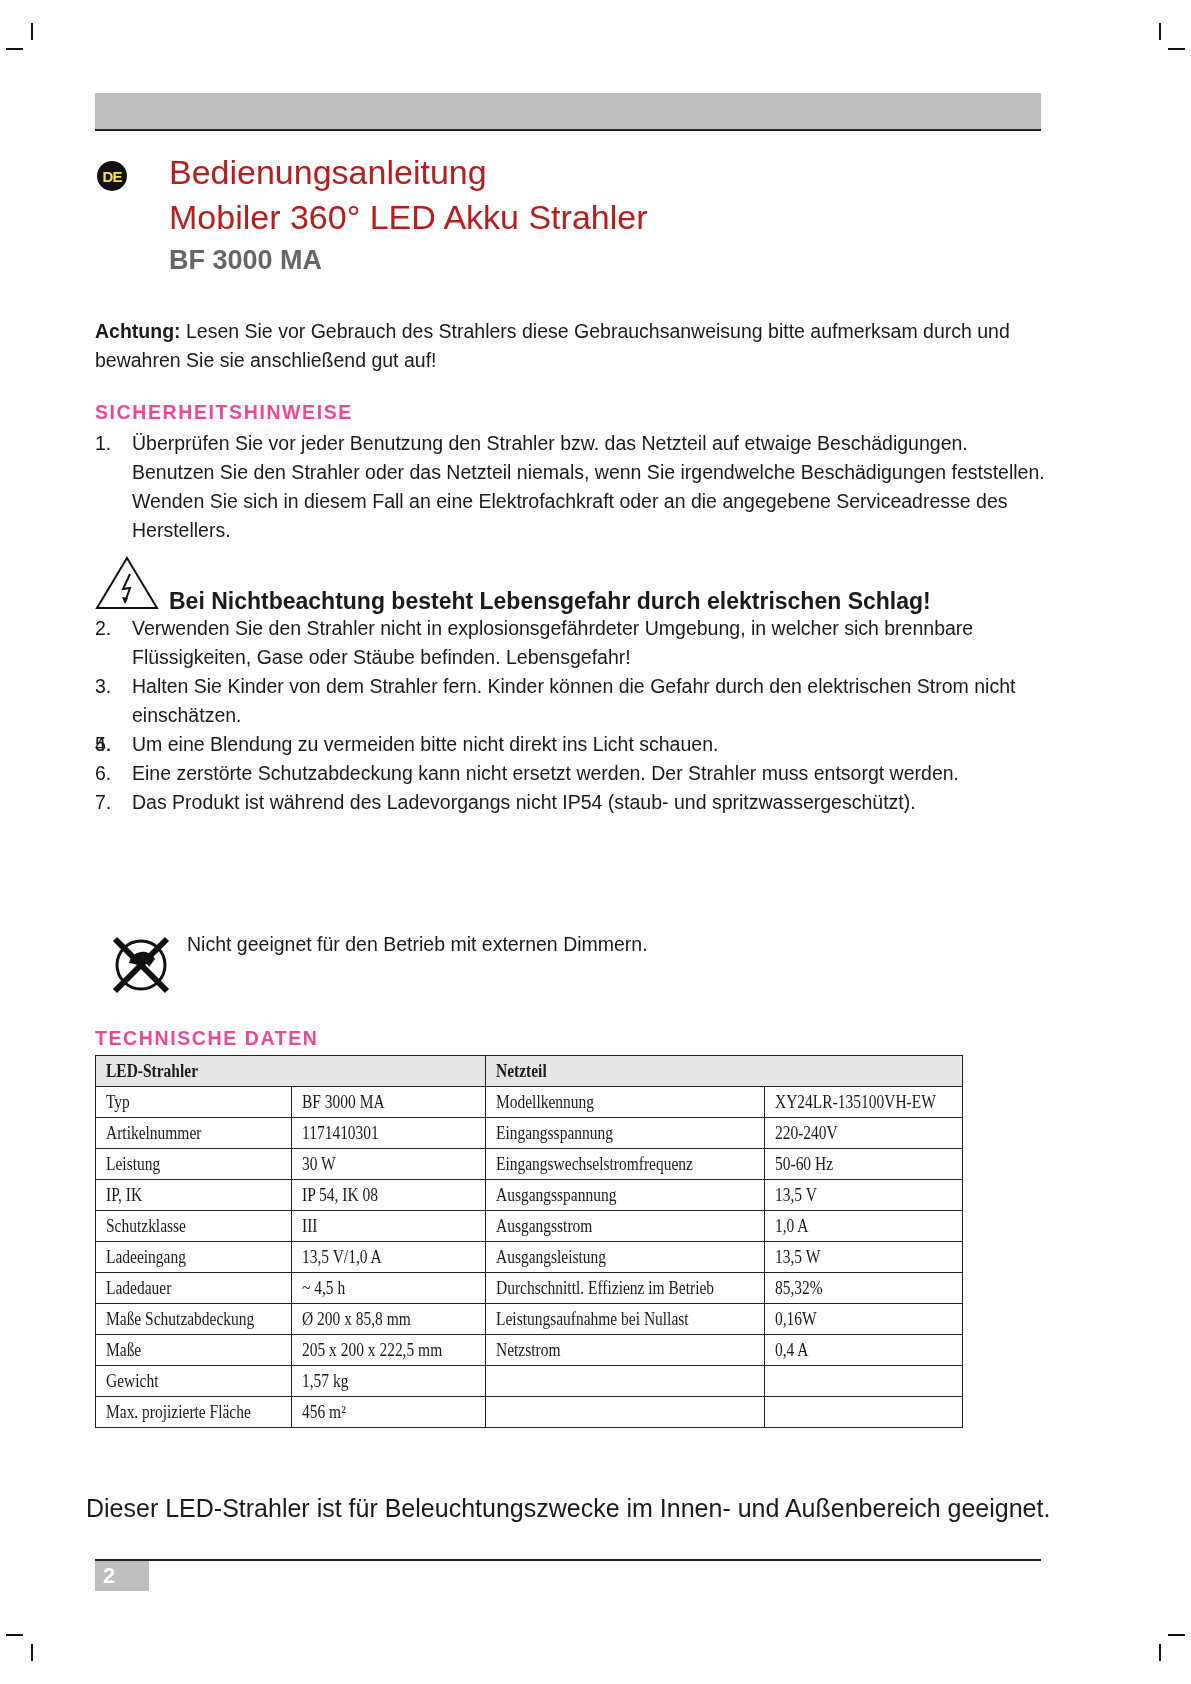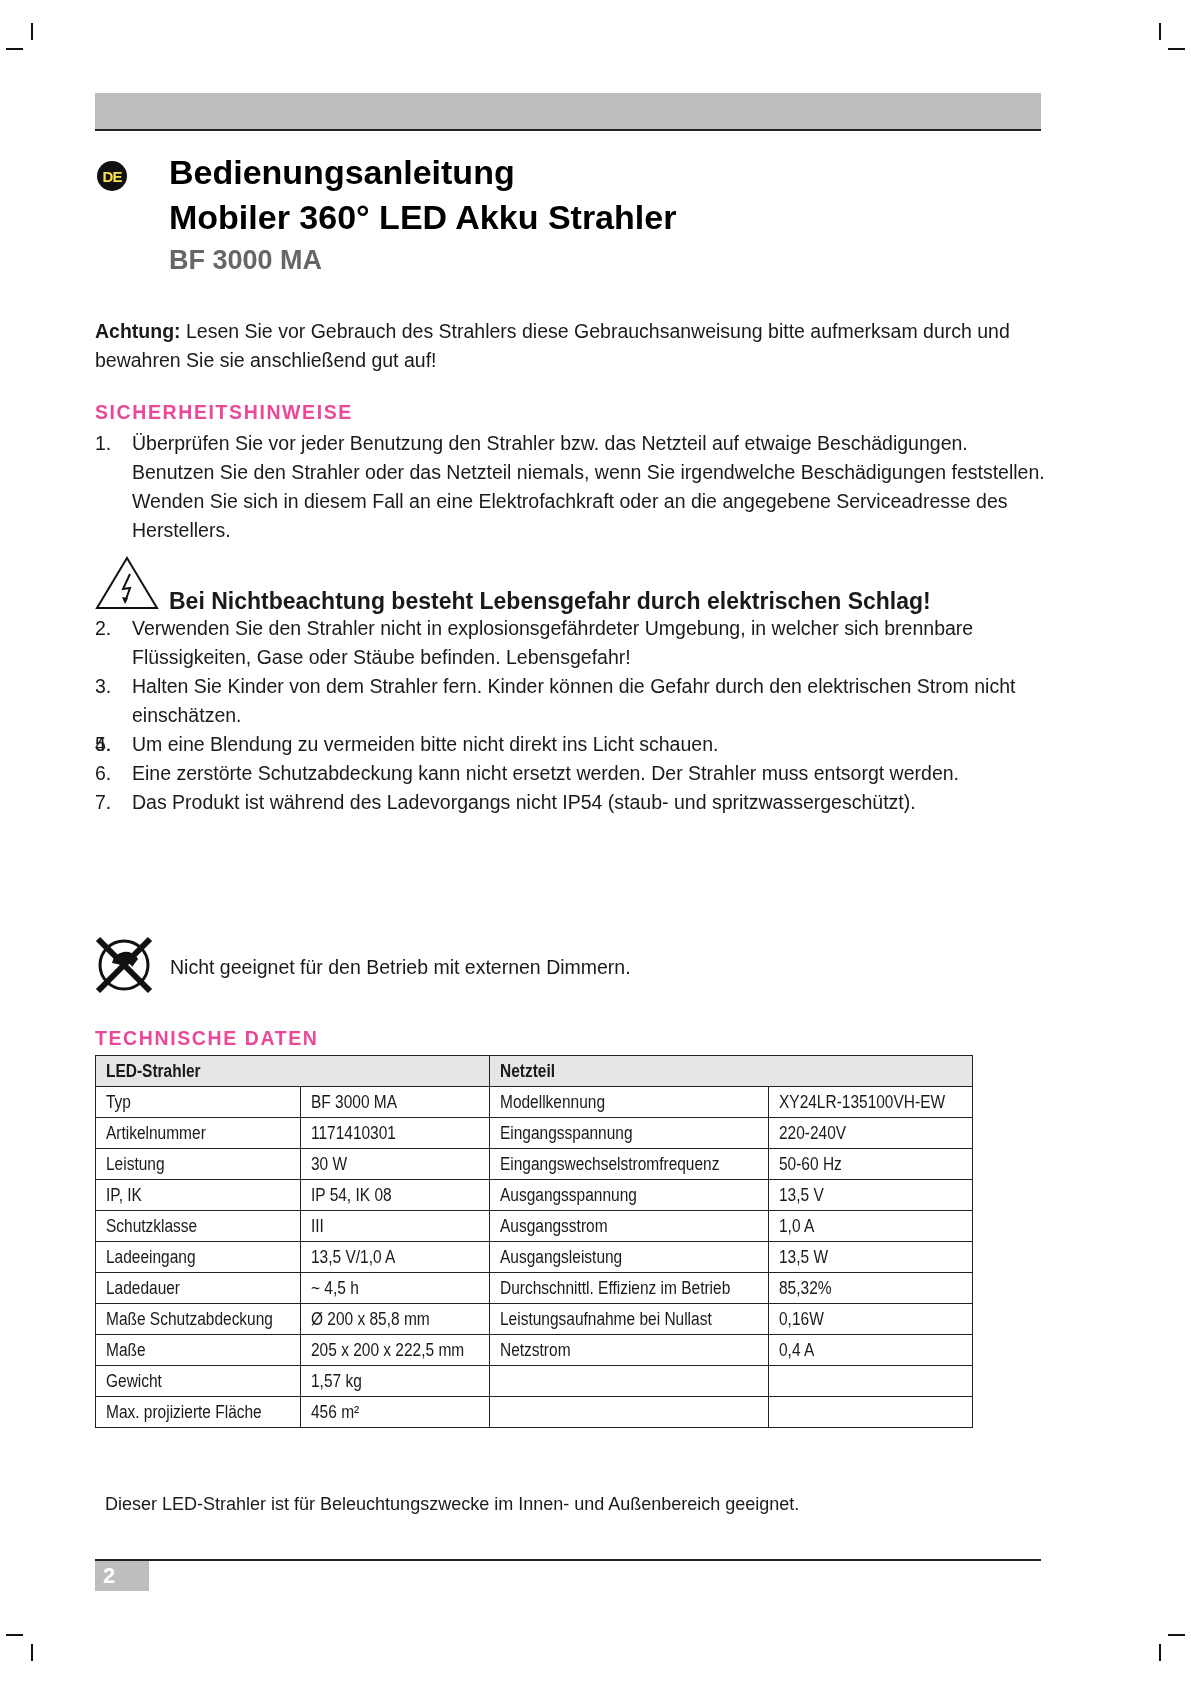--- a/index.html
+++ b/index.html
@@ -13,22 +13,22 @@
     background: #bebebe; border-bottom: 2px solid #222;
   }
   .de-badge {
     position: absolute; left: 97px; top: 161px; width: 30px; height: 30px;
     border-radius: 50%; background: #111; color: #fde047;
     font-family: "Liberation Sans", sans-serif; font-weight: bold; font-size: 15px;
     display: flex; align-items: center; justify-content: center; letter-spacing: -1px;
   }
   .title {
     position: absolute; left: 169px; top: 150px; margin: 0;
-    font-family: "Liberation Sans", sans-serif; font-weight: bold;
-    font-size: 34px; line-height: 45px; color: #000000;
+    font-family: "Liberation Sans", sans-serif; font-weight: normal;
+    font-size: 34px; line-height: 45px; color: #b91c1c;
   }
   .subtitle {
     position: absolute; left: 169px; top: 245px; margin: 0;
     font-family: "Liberation Sans", sans-serif; font-weight: bold;
     font-size: 27px; color: #666;
   }
   .intro {
     position: absolute; left: 95px; top: 317px; width: 940px;
     font-size: 19.5px; line-height: 29px; margin: 0;
   }
@@ -38,37 +38,37 @@
     font-weight: bold; font-size: 19.5px; letter-spacing: 1.6px; color: #ec4899;
   }
   .list { position: absolute; left: 95px; width: 950px; margin: 0; padding: 0; list-style: none; }
   .list li { position: relative; padding-left: 37px; font-size: 19.5px; line-height: 29px; }
   .list li .num { position: absolute; left: 0; top: 0; }
   .warning {
     position: absolute; left: 95px; top: 556px; display: flex; align-items: flex-end;
   }
   .warning .txt { font-weight: bold; font-size: 23px; margin-left: 10px; line-height: 26px; }
   .dimmer {
-    position: absolute; left: 92px; top: 933px; display: flex; align-items: center;
+    position: absolute; left: 109px; top: 933px; display: flex; 
   }
   .dimmer .txt { font-size: 19.5px; margin-left: 14px; }
   table.spec {
     position: absolute; left: 95px; top: 1055px; width: 868px;
-    border-collapse: collapse; font-family: Liberation Sans, sans-serif;
+    border-collapse: collapse; font-family: Liberation Serif, serif;
     font-size: 18px; color: #1a1a1a;
   }
   table.spec td {
     border: 1.5px solid #222; height: 30px; padding: 0 0 0 10px; white-space: nowrap;
     transform-origin: left;
   }
   table.spec td span { display: inline-block; transform: scaleX(0.86); transform-origin: left center; }
   table.spec tr.head td { background: #e6e6e6; font-weight: bold; }
   .c1 { width: 212px; } .c2 { width: 226px; } .c3 { width: 301px; } .c4 { width: 165px; }
   .footer-note {
-    position: absolute; left: 105px; top: 1494px; font-size: 18px; margin: 0;
+    position: absolute; left: 86px; top: 1494px; font-size: 25px; margin: 0;
   }
   .bottom-rule { position: absolute; left: 95px; top: 1559px; width: 946px; height: 2px; background: #222; }
   .page-num {
     position: absolute; left: 95px; top: 1561px; width: 54px; height: 30px;
     background: #bebebe; color: #fff; font-weight: bold; font-size: 22px;
     display: flex; align-items: center; padding-left: 8px; box-sizing: border-box;
   }
 </style>
 </head>
 <body>

